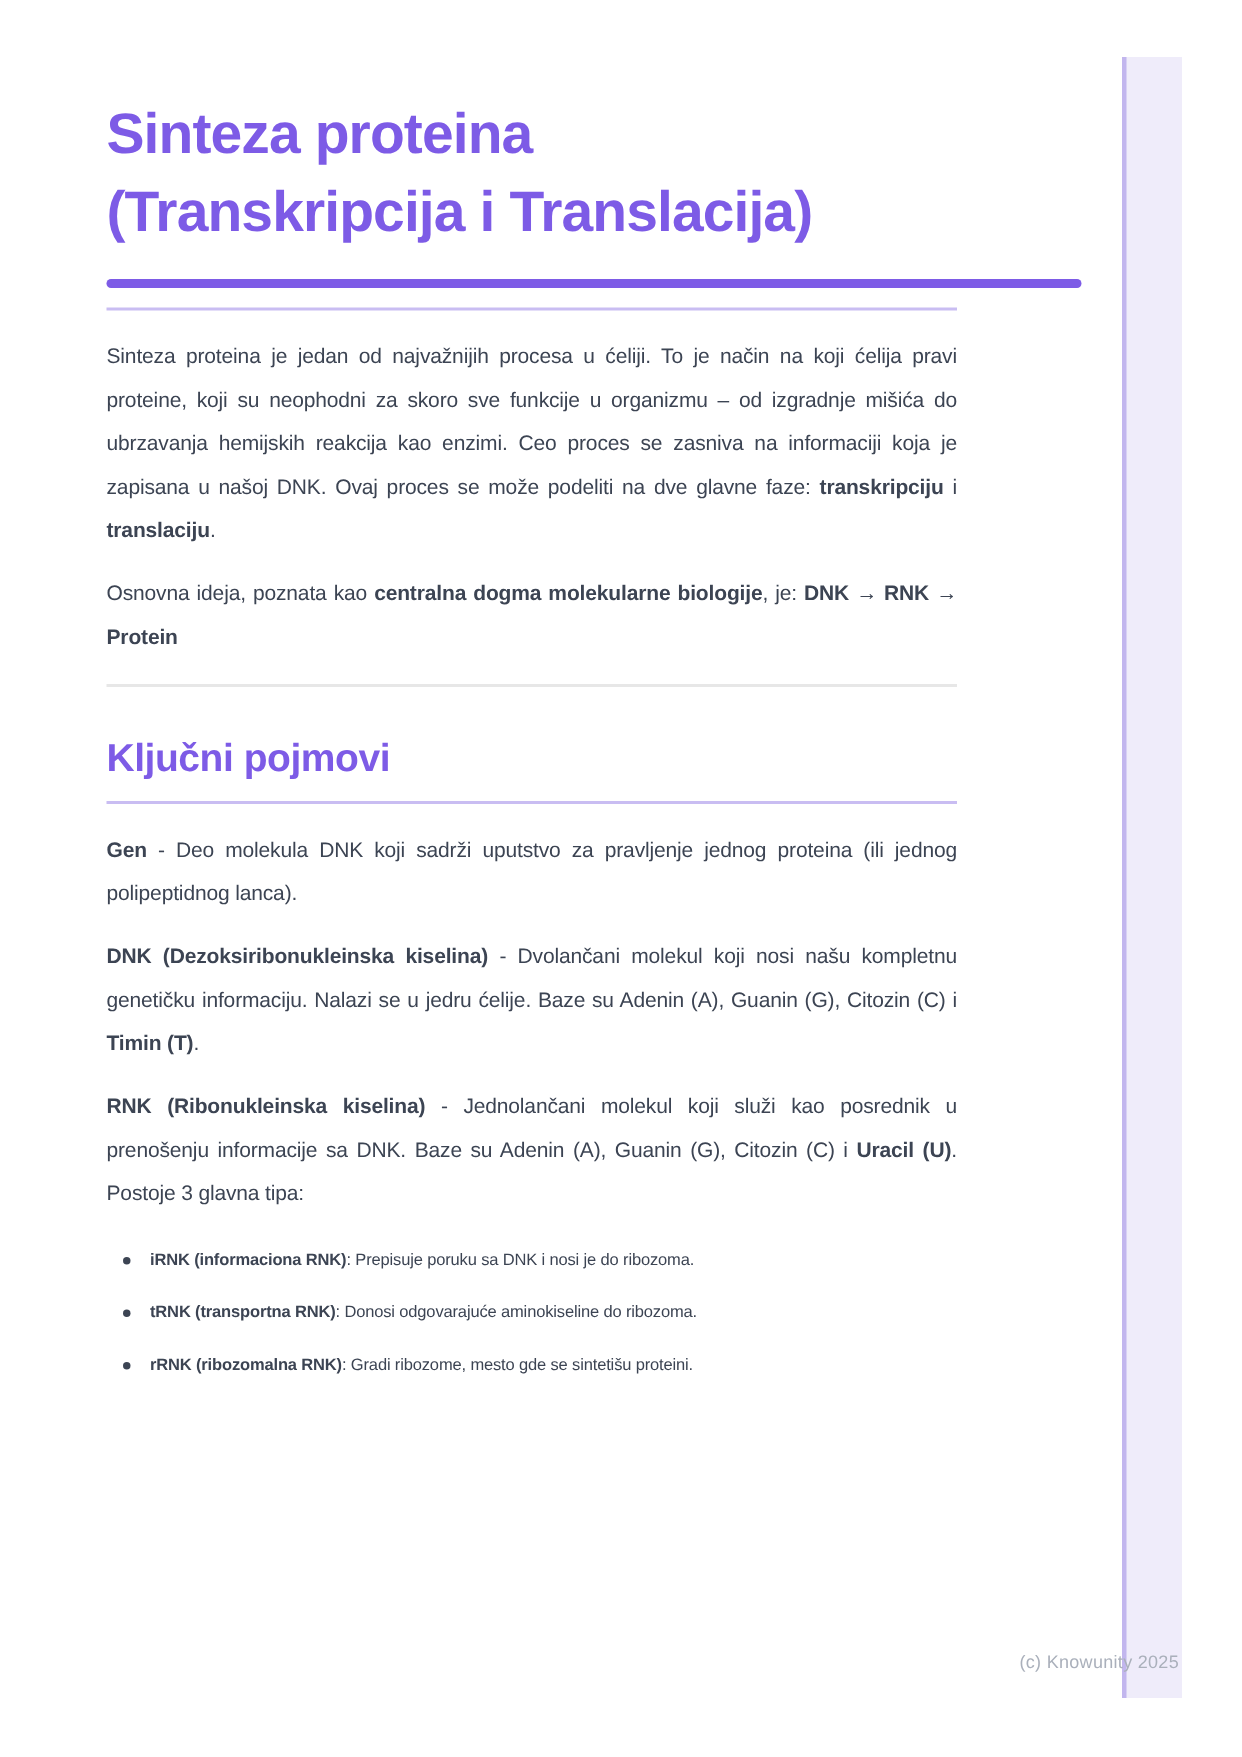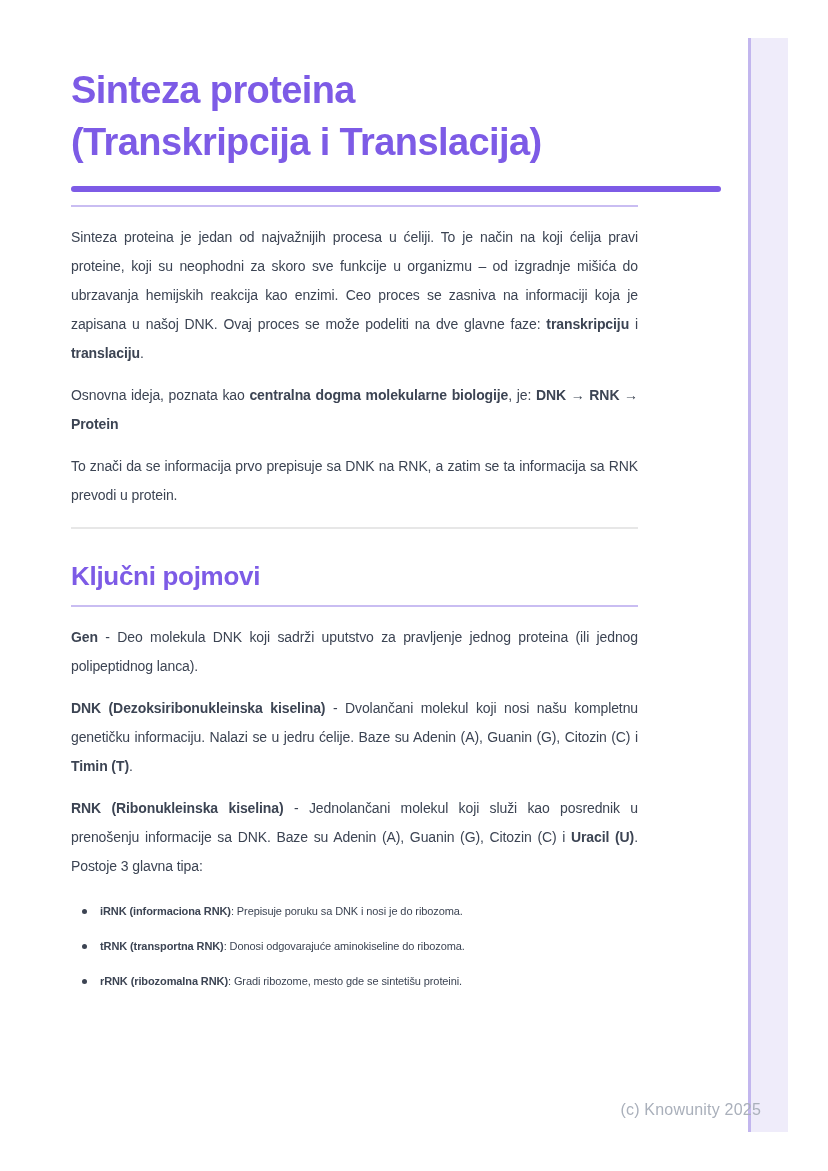--- a/index.html
+++ b/index.html
@@ -105,22 +105,22 @@
     width: 5px;
     height: 5px;
     border-radius: 50%;
     background: var(--body-text, #3c4453);
   }
   .term-list li b { font-weight: bold; }
 
   .page-footer {
     position: absolute;
     top: 1101px;
-    right: 67px;
-    font-size: 16px;
+    right: 42px;
+    font-size: 12px;
     letter-spacing: 0.2px;
     color: var(--footer-text, #aab0bb);
     z-index: 2;
     text-align: right;
   }
 </style>
 </head>
 <body>
 
 <div class="side-strip"></div>
@@ -131,21 +131,20 @@
     <span>Sinteza proteina</span><br>
     <span>(Transkripcija i Translacija)</span>
   </h1>
 
   <div class="title-rule"></div>
 
   <div class="section-rule"></div>
 
   <p class="text-block"><span>Sinteza proteina je jedan od najvažnijih procesa u ćeliji. To je način na koji ćelija pravi proteine, koji su neophodni za skoro sve funkcije u organizmu – od izgradnje mišića do ubrzavanja hemijskih reakcija kao enzimi. Ceo proces se zasniva na informaciji koja je zapisana u našoj DNK. Ovaj proces se može podeliti na dve glavne faze: </span><b>transkripciju</b><span> i </span><b>translaciju</b><span>.</span></p>
   <p class="text-block"><span>Osnovna ideja, poznata kao </span><b>centralna dogma molekularne biologije</b><span>, je: </span><b>DNK → RNK → Protein</b></p>
-  <p class="text-block"><span>To znači da se informacija prvo prepisuje sa DNK na RNK, a zatim se ta informacija sa RNK prevodi u protein.</span></p>
 
   <div class="mid-divider"></div>
 
   <h2 class="section-heading second">Ključni pojmovi</h2>
   <div class="section-rule"></div>
 
   <p class="text-block"><b>Gen</b><span> - Deo molekula DNK koji sadrži uputstvo za pravljenje jednog proteina (ili jednog polipeptidnog lanca).</span></p>
   <p class="text-block"><b>DNK (Dezoksiribonukleinska kiselina)</b><span> - Dvolančani molekul koji nosi našu kompletnu genetičku informaciju. Nalazi se u jedru ćelije. Baze su Adenin (A), Guanin (G), Citozin (C) i </span><b>Timin (T)</b><span>.</span></p>
   <p class="text-block"><b>RNK (Ribonukleinska kiselina)</b><span> - Jednolančani molekul koji služi kao posrednik u prenošenju informacije sa DNK. Baze su Adenin (A), Guanin (G), Citozin (C) i </span><b>Uracil (U)</b><span>. Postoje 3 glavna tipa:</span></p>
 

